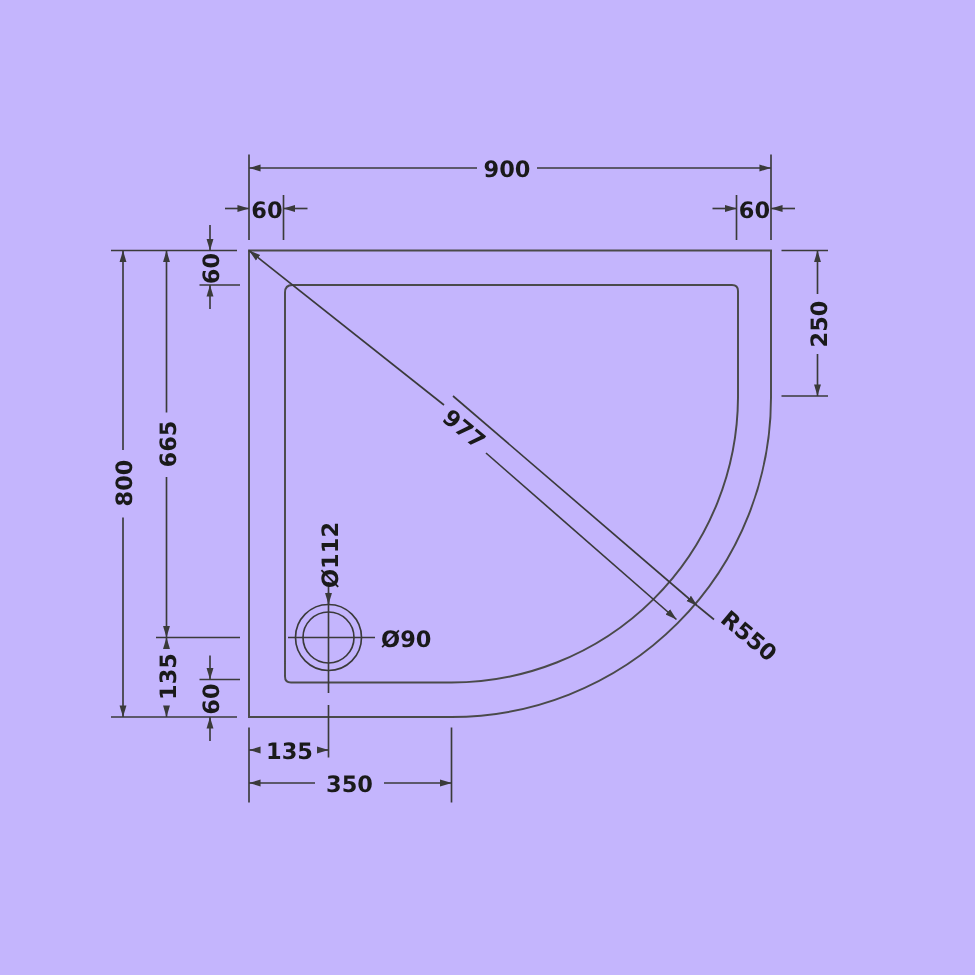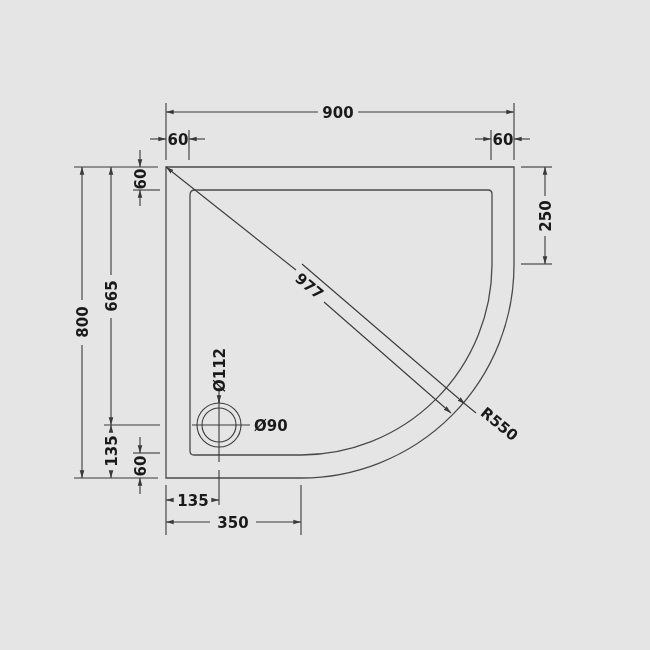--- a/index.html
+++ b/index.html
@@ -1,16 +1,16 @@
 <!DOCTYPE html>
 <html><head>
 <meta charset="utf-8">
 <style>
   html, body { margin: 0; padding: 0; background: #ffffff; }
-  .canvas { position: relative; width: 650px; height: 650px; background: #e5e5e5; overflow: hidden; }
+  .canvas { position: relative; width: 650px; height: 650px; background: #c4b5fd; overflow: hidden; }
   svg { position: absolute; left: 0; top: 0; }
   .line { stroke: #3a3a3a; stroke-width: 1.1; fill: none; }
   .outline { stroke: #4a4a4a; stroke-width: 1.3; fill: none; }
   .dimtext { font-family: "DejaVu Sans", sans-serif; font-weight: bold; font-size: 15px; fill: #1a1a1a; }
 </style>
 </head>
 <body>
 
 <div class="canvas">
 <svg width="650" height="650" viewBox="0 0 650 650">

